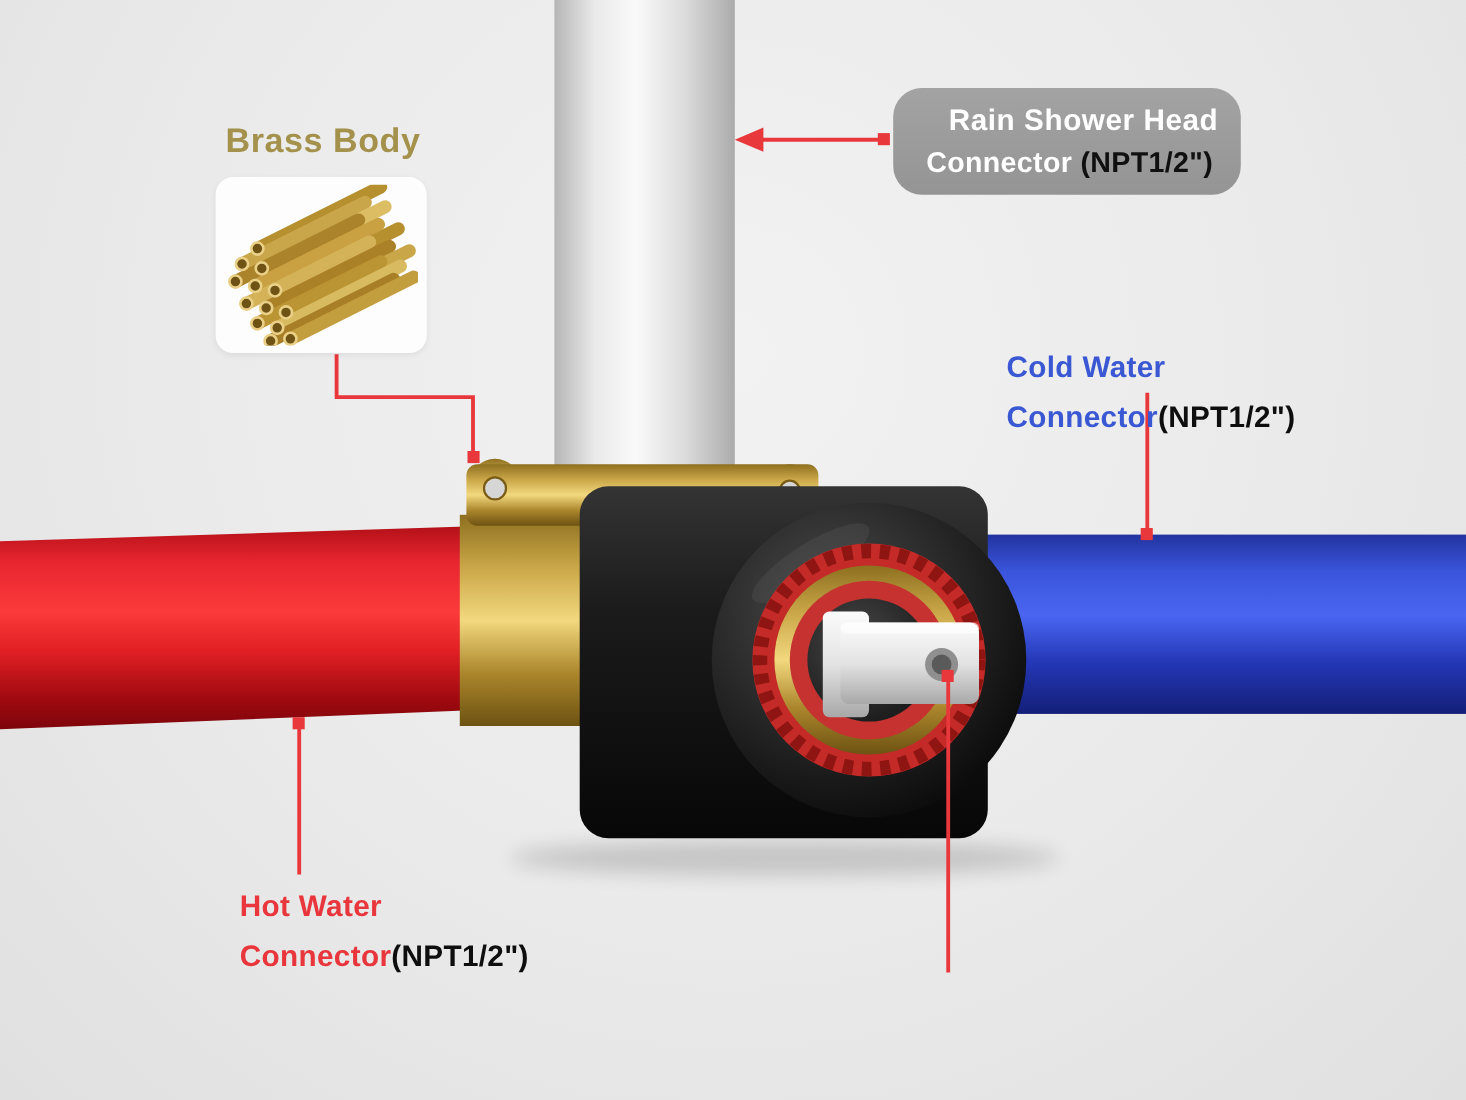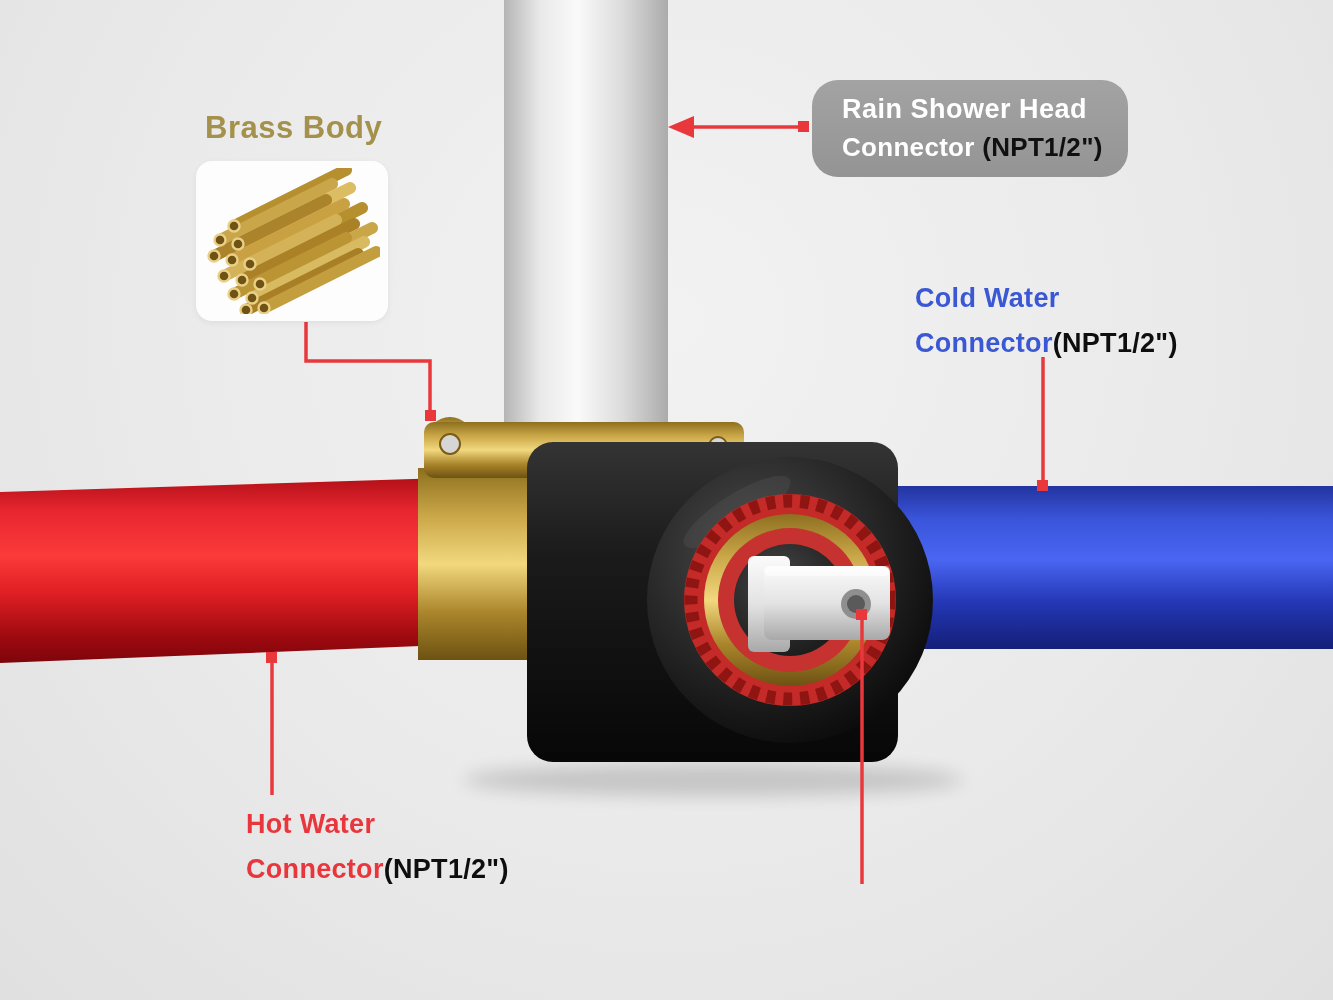--- a/index.html
+++ b/index.html
@@ -27,37 +27,37 @@
     box-shadow:0 2px 6px rgba(0,0,0,0.06);
   }
 
   
   .pill-rain {
     position:absolute; left:812px; top:80px; width:316px; height:97px;
     background:linear-gradient(#a3a3a3,#949494);
     border-radius:26px; padding-left:30px;
     display:flex; flex-direction:column; justify-content:center; gap:7px;
   }
-  .pill-rain .l1 { font-size:27px; font-weight:700; color:#ffffff; letter-spacing:0.5px; }
+  .pill-rain .l1 { font-size:27px; font-weight:700; color:#ffffff; letter-spacing:0.5px;text-align:center; }
   .pill-rain .l2 { font-size:26px; font-weight:700; letter-spacing:0.3px; }
   .pill-rain .name { color:#ffffff; }
   .pill-rain .spec { color:#101010; }
 
   
   .lbl-cold {
     position:absolute; left:915px; top:276px;
     font-size:27px; font-weight:700; line-height:45px; letter-spacing:0.3px;
   }
-  .lbl-cold .name { color:#3a57d4; }
+  .lbl-cold .name { color:#3a57d4;margin-top:36px; }
   .lbl-cold .spec { color:#0e0e0e; }
 
   
   .lbl-hot {
     position:absolute; left:218px; top:802px;
-    font-size:27px; font-weight:700; line-height:45px; letter-spacing:0.3px;margin-left:28px;
+    font-size:27px; font-weight:700; line-height:45px; letter-spacing:0.3px;
   }
   .lbl-hot .name { color:#e8363c; }
   .lbl-hot .spec { color:#0e0e0e; }
 
   
   .pill-hp {
     position:absolute; left:719px; top:884px; width:281px; height:54px;
     background:#d9d9d9; border-radius:27px;
     display:flex; align-items:center; justify-content:center;
     font-size:29px; font-weight:700; color:#ffffff; letter-spacing:1px;

